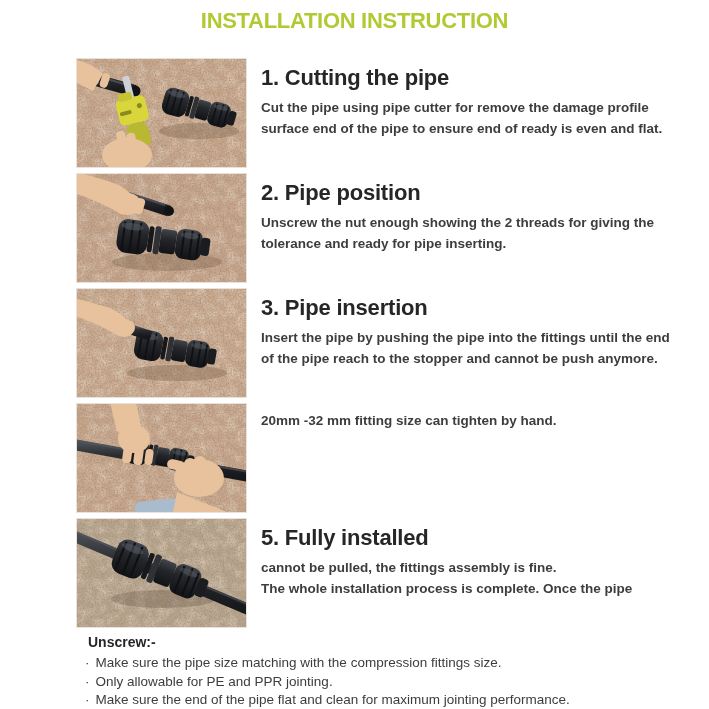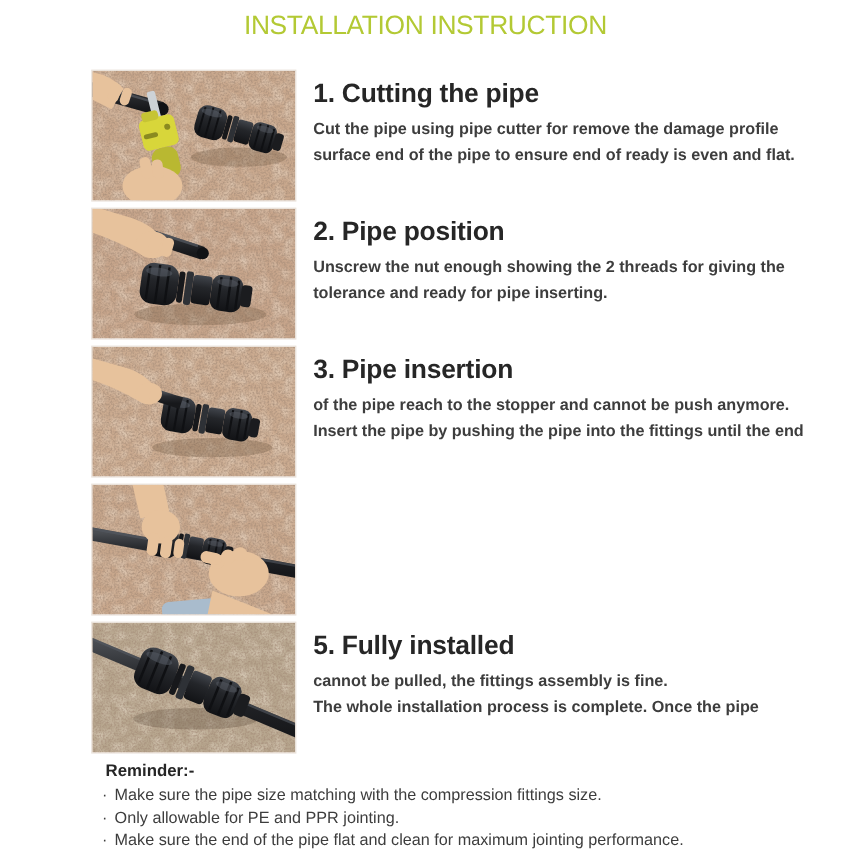--- a/index.html
+++ b/index.html
@@ -2,21 +2,21 @@
 <html style="--accent_green: #b3c934; --heading_text: #262626; --body_text: #3d3d3d; --sand_light: #c9a88d; --sand_gray: #b7a68e; --pipe_dark: #26282c; --fitting_dark: #1f2125; --skin: #e7c29c; --cutter_yellow: #d8d63a;"><head>
 <meta charset="utf-8">
 <style>
   html,body{margin:0;padding:0;background:#fff;}
   .page{
     width:709px;height:709px;position:relative;background:#fff;
     font-family:"Liberation Sans",sans-serif;overflow:hidden;
   }
   .title{
     text-align:center;margin:0;padding-top:8px;
-    font-size:22px;font-weight:normal;letter-spacing:-0.3px;
+    font-size:22px;font-weight:bold;letter-spacing:-0.3px;
     color:var(--accent_green,#b3c934);
   }
   .steps{margin-top:25px;margin-left:77px;}
   .step-row{display:flex;margin-bottom:7px;}
   .photo{
     width:169px;height:108px;flex:none;background:#c9a88d;
     outline:1px solid #e9e2da;
   }
   .photo svg{display:block;width:169px;height:108px;}
   .step-text{margin-left:15px;padding-top:6px;width:438px;}
@@ -185,22 +185,22 @@
           </g>
           <g fill="#e7c29c">
             <path d="M-6,8 L30,18 Q42,22 50,31 L40,46 Q16,32 -6,26 Z"></path>
             <ellipse cx="47" cy="39" rx="11" ry="9"></ellipse>
             <rect x="48" y="32" width="8" height="14" rx="4" transform="rotate(18 52 39)"></rect>
           </g>
         </svg>
       </div>
       <div class="step-text">
         <p class="step-heading">3. Pipe insertion</p>
+        <p class="step-line">Insert the pipe by pushing the pipe into the fittings until the end</p>
         <p class="step-line">of the pipe reach to the stopper and cannot be push anymore.</p>
-        <p class="step-line">Insert the pipe by pushing the pipe into the fittings until the end</p>
       </div>
     </div>
 
     <div class="step-row">
       <div class="photo">
         <svg viewBox="0 0 169 108">
           <g>
             <rect width="169" height="108" fill="#c7a librar58b" style="fill:#c8a78c"></rect>
             <rect width="169" height="108" filter="url(#sandF2)"></rect>
             <rect width="169" height="108" filter="url(#sandF)"></rect>
@@ -224,20 +224,21 @@
             <ellipse cx="122" cy="74" rx="25" ry="19"></ellipse>
             <path d="M100,88 L150,108 L96,108 Z"></path>
             <circle cx="104" cy="64" r="6"></circle>
             <circle cx="113" cy="60" r="6"></circle>
             <circle cx="123" cy="58" r="6"></circle>
             <rect x="90" y="56" width="18" height="10" rx="5" transform="rotate(12 99 61)"></rect>
           </g>
         </svg>
       </div>
       <div class="step-text">
+        <p class="step-line">20mm -32 mm fitting size can tighten by hand.</p>
       </div>
     </div>
 
     <div class="step-row">
       <div class="photo">
         <svg viewBox="0 0 169 108">
           <g>
             <rect width="169" height="108" fill="#b7a68e"></rect>
             <rect width="169" height="108" filter="url(#sandF2)"></rect>
             <rect width="169" height="108" filter="url(#sandF)"></rect>
@@ -255,21 +256,21 @@
       <div class="step-text">
         <p class="step-heading">5. Fully installed</p>
         <p class="step-line">cannot be pulled, the fittings assembly is fine.</p>
         <p class="step-line">The whole installation process is complete. Once the pipe</p>
       </div>
     </div>
 
   </div>
 
   <div class="reminder">
-    <p class="reminder-title">Reminder:-</p>
+    <p class="reminder-title">Unscrew:-</p>
     <div class="reminder-item">
       <span class="bullet">·</span>
       <span>Make sure the pipe size matching with the compression fittings size.</span>
     </div>
     <div class="reminder-item">
       <span class="bullet">·</span>
       <span>Only allowable for PE and PPR jointing.</span>
     </div>
     <div class="reminder-item">
       <span class="bullet">·</span>

